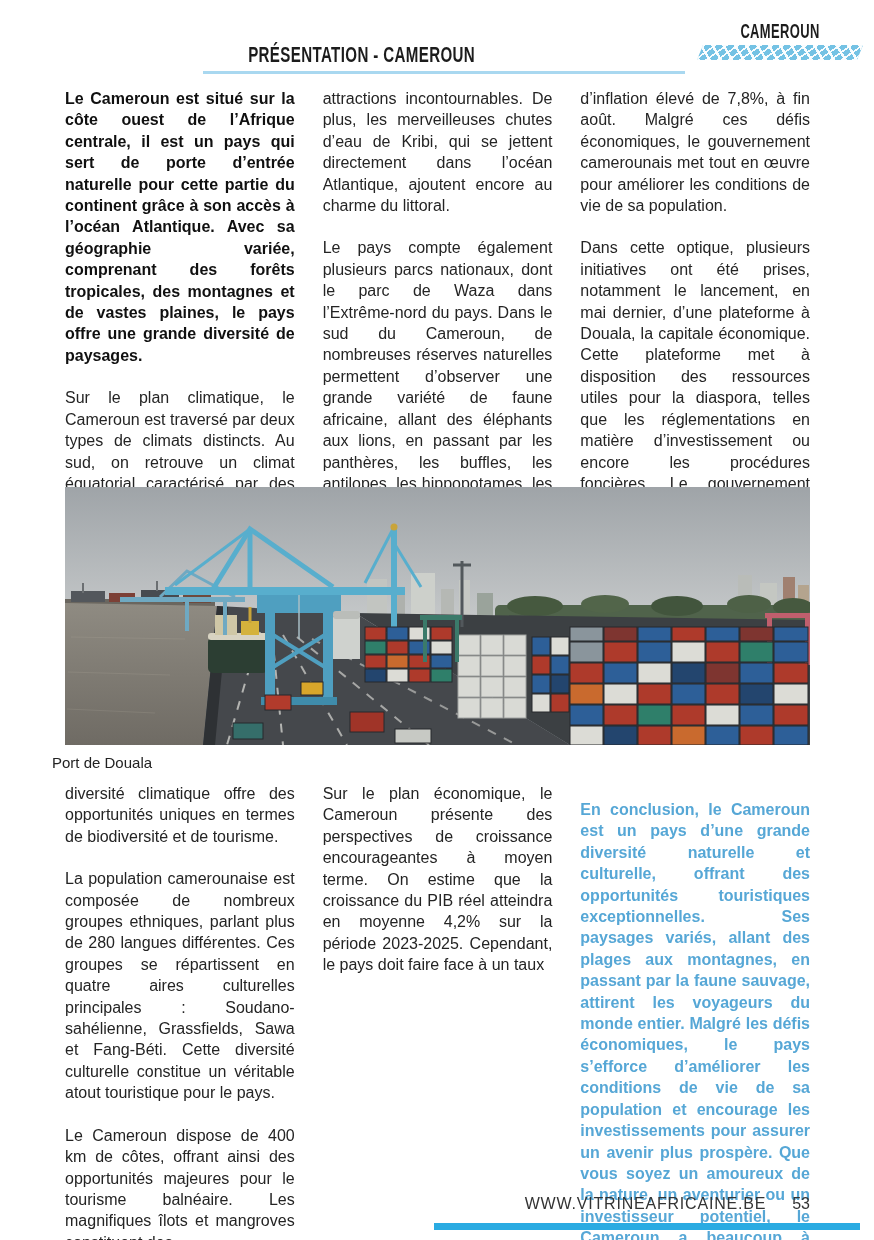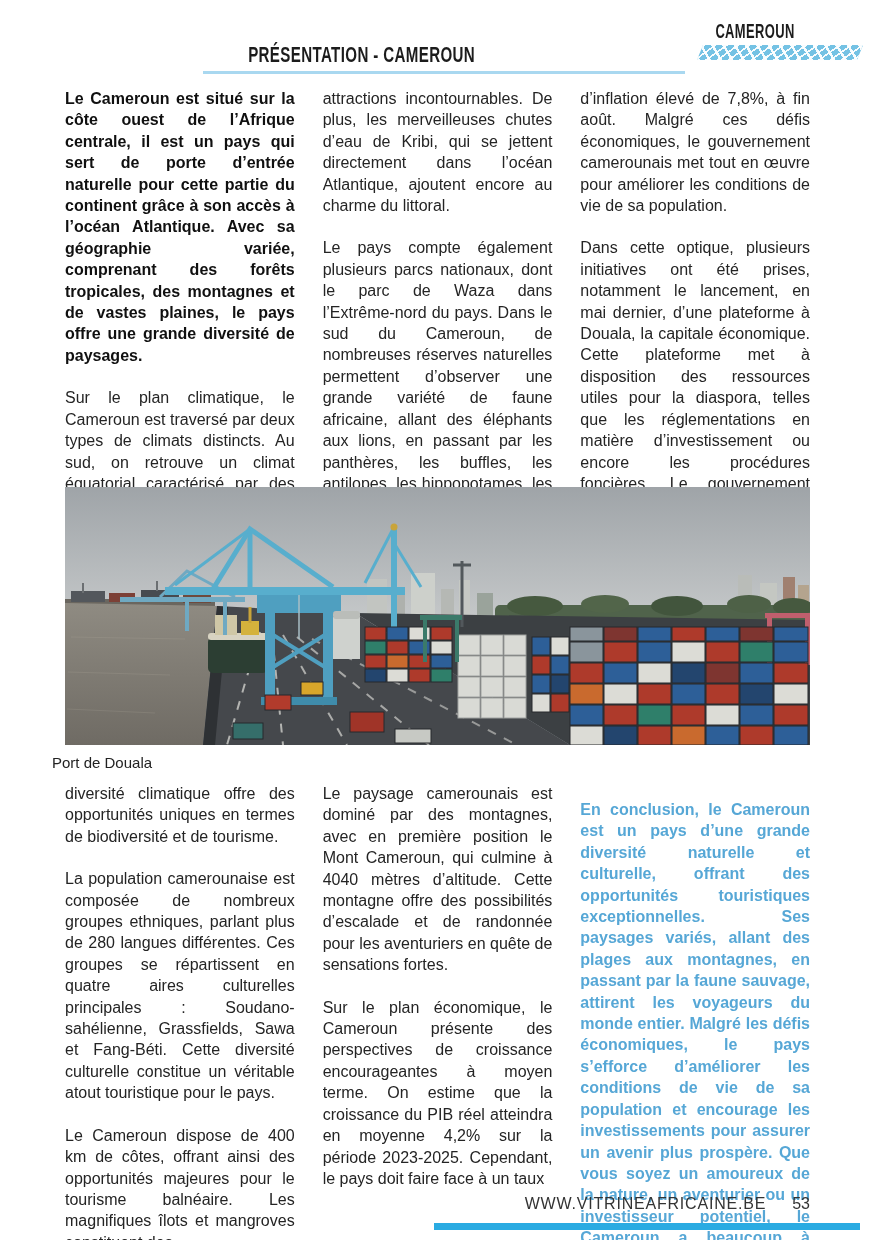--- a/index.html
+++ b/index.html
@@ -5,21 +5,21 @@
   html,body{margin:0;padding:0;background:#ffffff;}
   body{width:874px;height:1240px;position:relative;font-family:"Liberation Sans",sans-serif;overflow:hidden;}
 
   
   .page-title-wrap{position:absolute;top:42px;left:8px;width:707px;text-align:center;}
   .condensed{display:inline-block;transform:scaleX(.72) scaleY(1.08);transform-origin:center;
              font-weight:700;letter-spacing:.5px;color:#1c1c1c;white-space:nowrap;}
   .page-title-wrap .condensed{font-size:21px;}
   .title-underline{position:absolute;top:71px;left:203px;width:482px;height:3px;background:#a9d8f0;}
 
-  .country-tag{position:absolute;top:22px;right:14px;width:160px;text-align:left;}
+  .country-tag{position:absolute;top:22px;right:14px;width:160px;text-align:center;}
   .country-tag .condensed{font-size:18px;}
   .tag-band{margin-top:2px;height:15px;transform:skewX(-22deg);
             background-color:#74c2e4;
             background-image:
               repeating-linear-gradient(135deg, rgba(255,255,255,.95) 0 2px, transparent 2px 8px),
               repeating-linear-gradient(45deg, rgba(255,255,255,.95) 0 2px, transparent 2px 8px);}
 
   
   .columns{position:absolute;left:65px;width:745px;display:flex;gap:28px;}
   .top-cols{top:88px;height:396px;}
@@ -268,21 +268,20 @@
   </div>
   <div class="photo-caption">Port de Douala</div>
 
   <div class="columns bottom-cols">
     <div class="col">
       <p>diversité climatique offre des opportunités uniques en termes de biodiversité et de tourisme.</p>
       <p>La population camerounaise est composée de nombreux groupes ethniques, parlant plus de 280 langues différentes. Ces groupes se répartissent en quatre aires culturelles principales : Soudano-sahélienne, Grassfields, Sawa et Fang-Béti. Cette diversité culturelle constitue un véritable atout touristique pour le pays.</p>
       <p>Le Cameroun dispose de 400 km de côtes, offrant ainsi des opportunités majeures pour le tourisme balnéaire. Les magnifiques îlots et mangroves constituent des</p>
     </div>
     <div class="col">
-      <p>Le paysage camerounais est dominé par des montagnes, avec en première position le Mont Cameroun, qui culmine à 4040 mètres d’altitude. Cette montagne offre des possibilités d’escalade et de randonnée pour les aventuriers en quête de sensations fortes.</p>
       <p>Sur le plan économique, le Cameroun présente des perspectives de croissance encourageantes à moyen terme. On estime que la croissance du PIB réel atteindra en moyenne 4,2% sur la période 2023-2025. Cependant, le pays doit faire face à un taux</p>
     </div>
     <div class="col pad-top">
       <p class="blue-para">En conclusion, le Cameroun est un pays d’une grande diversité naturelle et culturelle, offrant des opportunités touristiques exceptionnelles. Ses paysages variés, allant des plages aux montagnes, en passant par la faune sauvage, attirent les voyageurs du monde entier. Malgré les défis économiques, le pays s’efforce d’améliorer les conditions de vie de sa population et encourage les investissements pour assurer un avenir plus prospère. Que vous soyez un amoureux de la nature, un aventurier ou un investisseur potentiel, le Cameroun a beaucoup à offrir.</p>
     </div>
   </div>
 
   <div class="footer">
     <span class="site">WWW.VITRINEAFRICAINE.BE</span>
     <span class="num">53</span>

